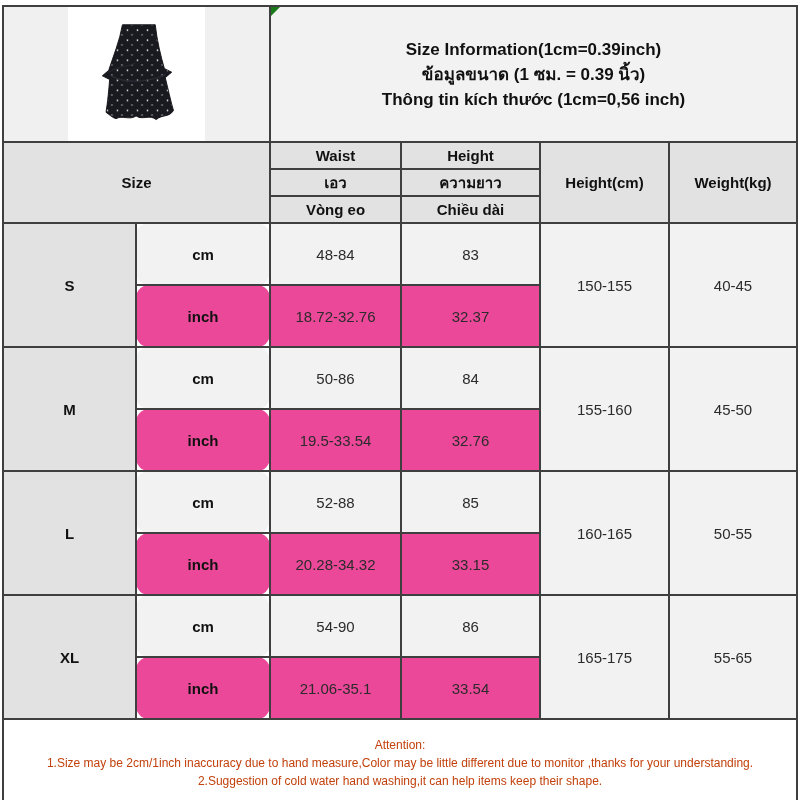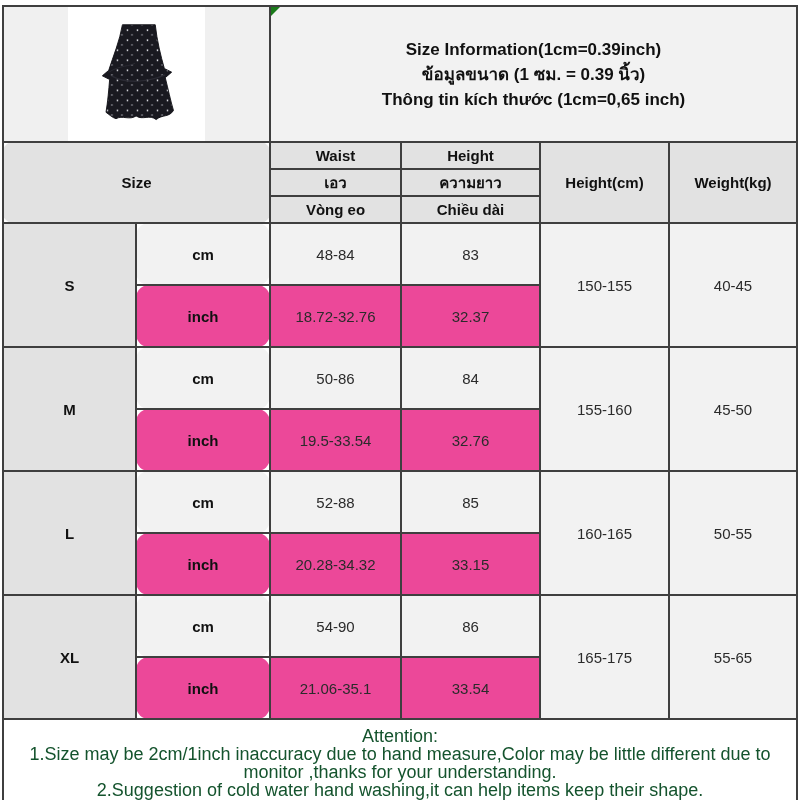--- a/index.html
+++ b/index.html
@@ -22,32 +22,32 @@
     display:flex;align-items:center;justify-content:center;
   }
   td.title-cell{background:#f2f2f2;position:relative;}
   .corner-marker{
     position:absolute;top:0;left:0;width:0;height:0;
     border-top:9px solid #1a7a1a;border-right:9px solid transparent;
   }
   .title-line{font-weight:bold;font-size:17px;line-height:25px;}
   
   tr.hdr td{background:#e2e2e2;font-weight:bold;font-size:15px;height:25px;}
-  td.size-hdr{font-size:28px;font-weight:bold;background:#e2e2e2;border-radius:10px;}
+  td.size-hdr{font-size:28px;font-weight:bold;background:#e2e2e2;}
   td.hw-hdr{font-size:16px;}
   
   td.size-letter{background:#e2e2e2;font-weight:bold;font-size:17px;}
   tr.body-row td{height:60px;font-size:15px;}
   td.unit{font-weight:bold;border-radius:13px;}
   td.shade{background:#f2f2f2;}
   td.white{background:#ec4899;}
   td.val{color:#2b2b2b;font-weight:normal;}
   
   td.attention-cell{background:#ffffff;height:86px;vertical-align:top;padding-top:4px;}
-  .attn{font-size:18px;line-height:18px;font-weight:normal;color:#14532d;}
+  .attn{font-size:12px;line-height:18px;font-weight:normal;color:#c2410c;}
   .attn-wrap{max-width:780px;margin:0 auto;}
 </style>
 </head>
 <body>
 
 <div class="sheet">
   <table class="size-chart">
     <colgroup>
       <col style="width:133px">
         <col style="width:134px">
@@ -72,21 +72,21 @@
             <path d="M52,8 L88,8 C90,26 94,42 98,56 L106,60 L99,66 C102,78 105,92 108,102 C103,110 96,106 89,112 C82,106 74,113 67,108 C60,113 52,107 45,111 C41,110 37,106 34,104 C36,92 37,80 38,68 L30,64 L37,58 C42,42 49,26 52,8 Z" fill="url(#dots)" stroke="#101016" stroke-width="1"></path>
             <path d="M40,64 C58,74 82,70 99,63" fill="none" stroke="#2a2a33" stroke-width="1.5"></path>
             <path d="M37,60 C50,52 60,54 66,50" fill="none" stroke="#2a2a33" stroke-width="1"></path>
           </svg>
         </div>
       </td>
       <td colspan="4" class="title-cell">
         <div class="corner-marker"></div>
         <div class="title-line">Size Information(1cm=0.39inch)</div>
         <div class="title-line">ข้อมูลขนาด (1 ซม. = 0.39 นิ้ว)</div>
-        <div class="title-line">Thông tin kích thước (1cm=0,65 inch)</div>
+        <div class="title-line">Thông tin kích thước (1cm=0,56 inch)</div>
       </td>
     </tr>
 
     <tr class="hdr">
       <td colspan="2" rowspan="3" class="size-hdr">Size</td>
       <td>Waist</td>
       <td>Height</td>
       <td rowspan="3" class="hw-hdr">Height(cm)</td>
       <td rowspan="3" class="hw-hdr">Weight(kg)</td>
     </tr>

